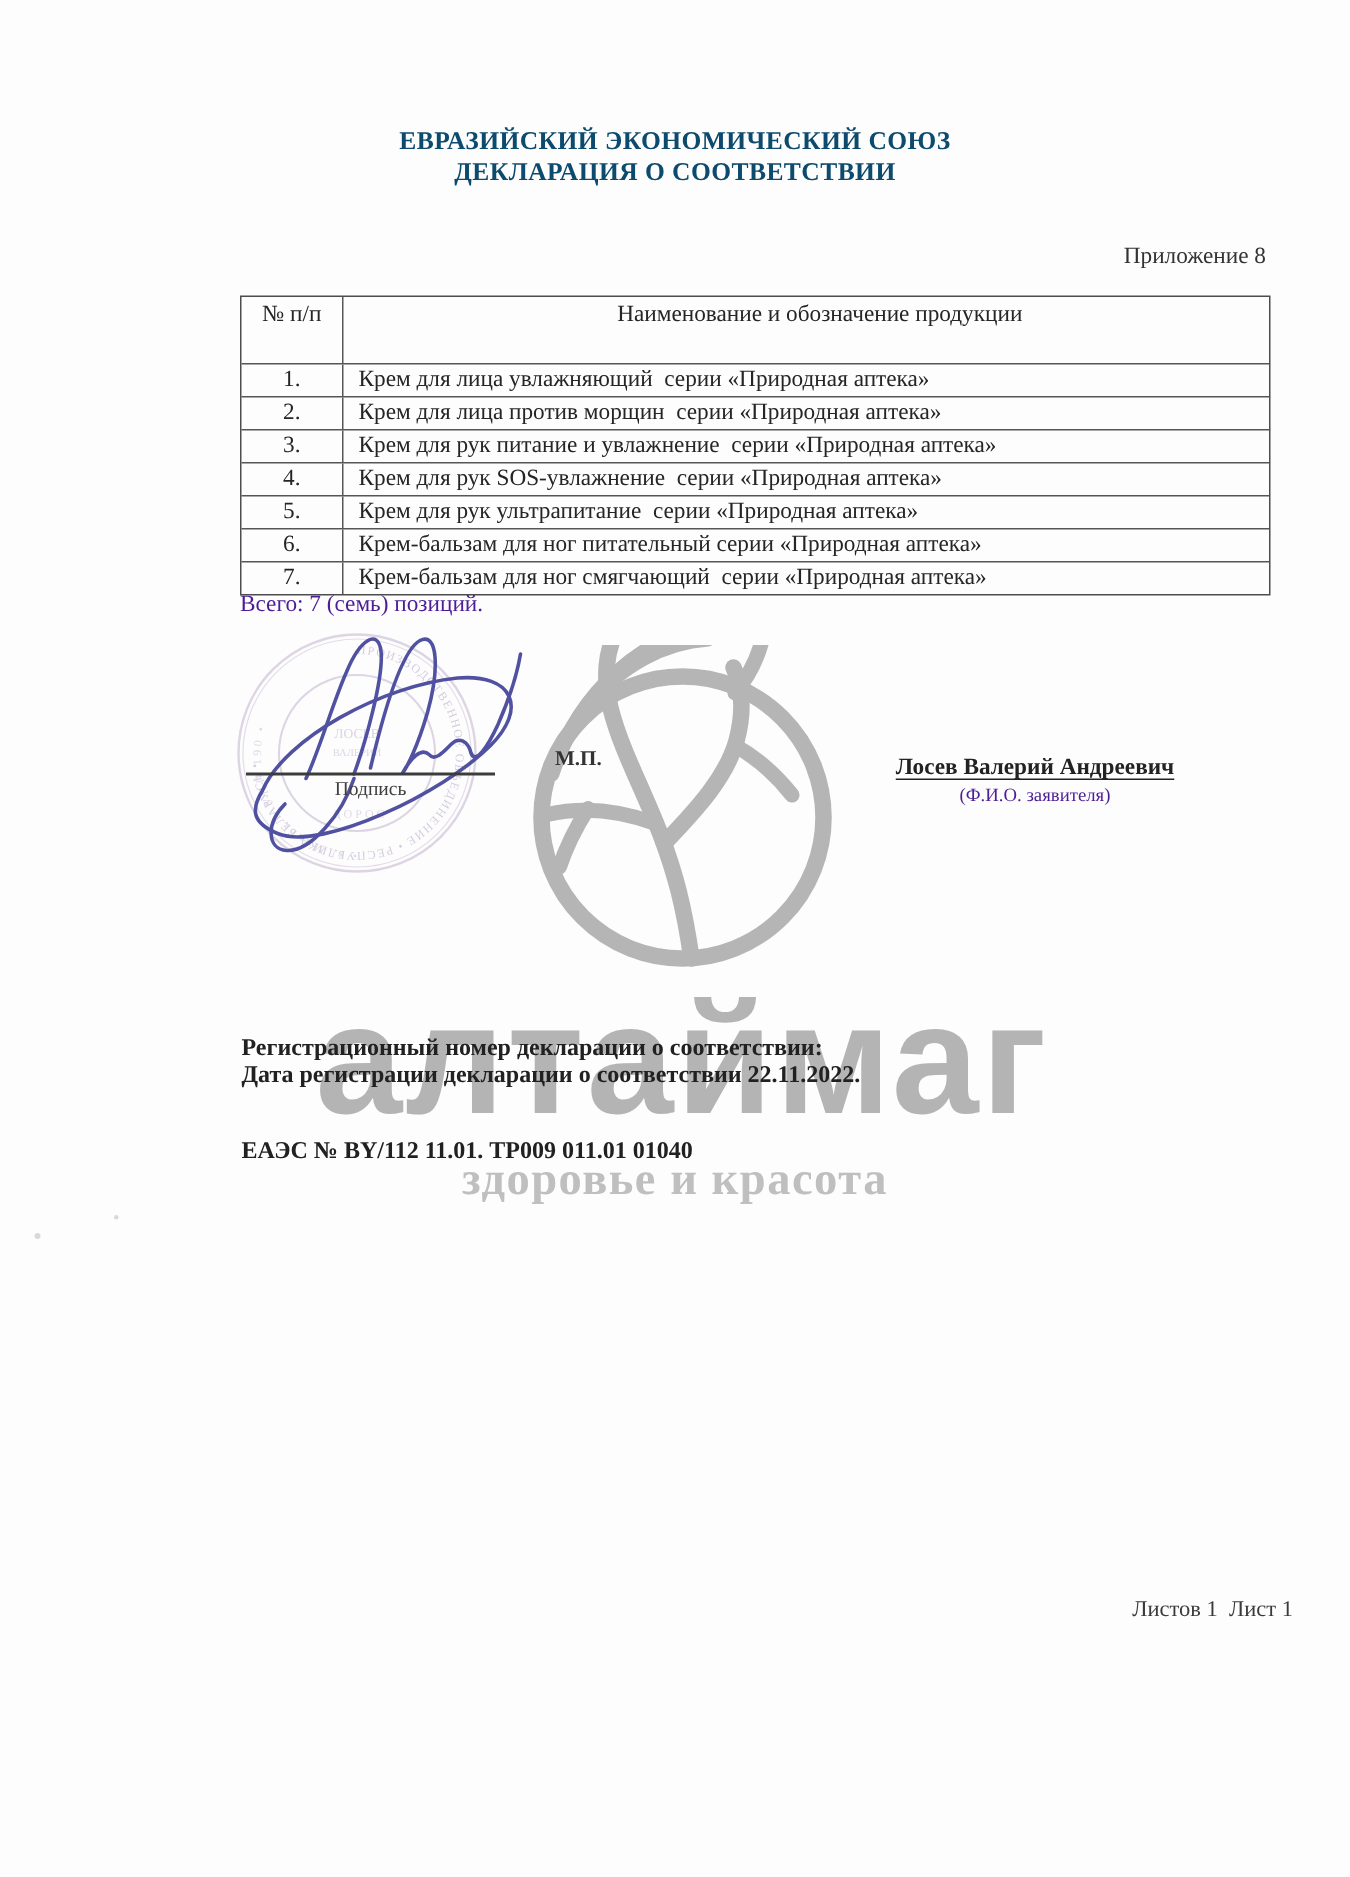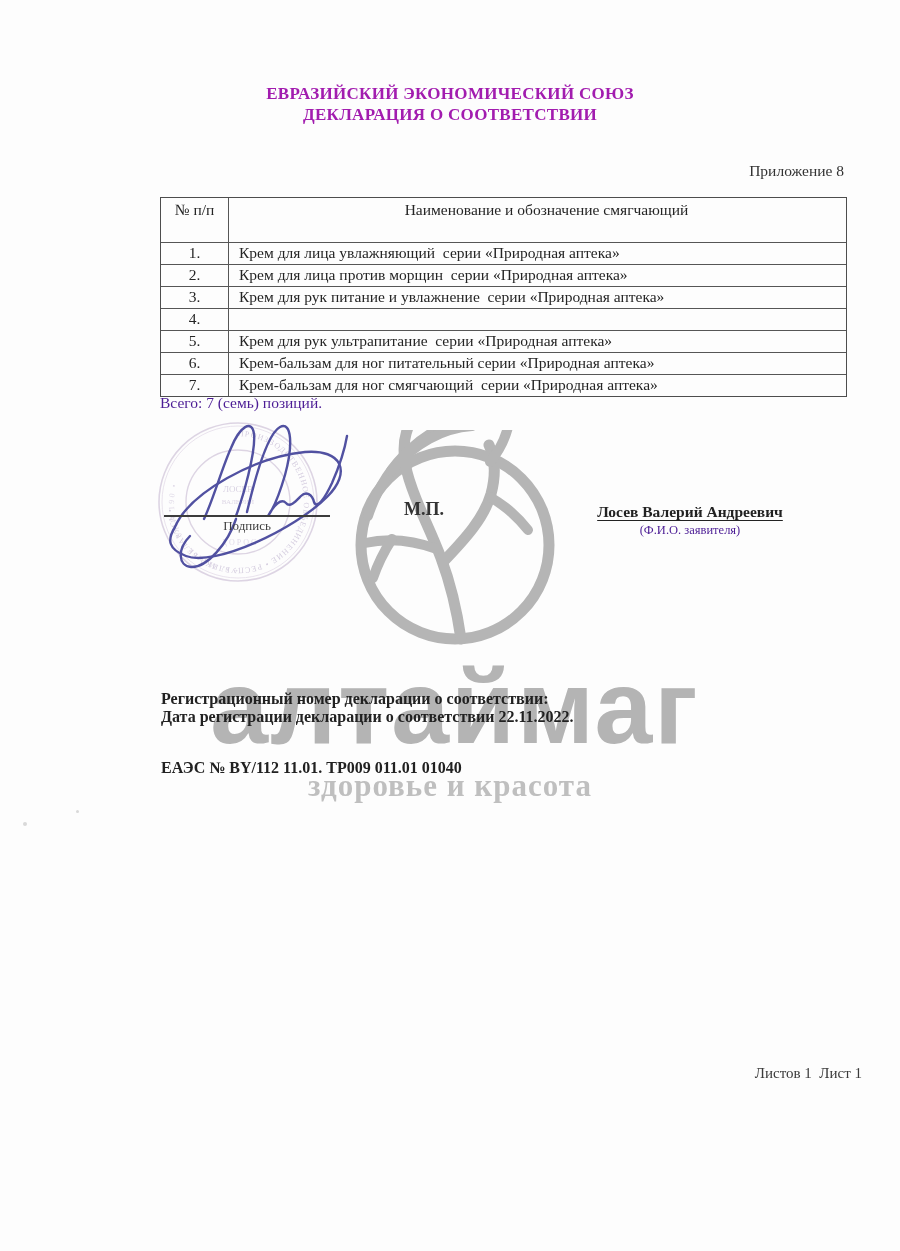--- a/index.html
+++ b/index.html
@@ -4,21 +4,21 @@
 <style>
   html,body{margin:0;padding:0;}
   body{
     width:900px;height:1251px;position:relative;background:#fdfdfd;
     font-family:"Liberation Serif", serif;color:#2b2b2b;overflow:hidden;
   }
   .abs{position:absolute;}
   
   .doc-title{
     left:0;top:83px;width:900px;text-align:center;
-    font-weight:bold;font-size:17px;line-height:21px;color:#a21caf;
+    font-weight:bold;font-size:17px;line-height:21px;color:#0c4a6e;
     letter-spacing:.3px;
   }
   
   .annex{top:162px;right:56px;font-size:15.5px;color:#333;}
   
   .tbl{
     left:160px;top:197px;width:685px;
     border:1.5px solid #4d4d4d;border-collapse:collapse;
     font-size:15.5px;color:#252525;
   }
@@ -43,21 +43,21 @@
   }
   .tagline{
     left:0;top:768px;width:900px;text-align:center;
     font-family:Liberation Serif, serif;font-weight:bold;
     font-size:31px;color:#bfbfbf;letter-spacing:1px;
   }
   
   .content{z-index:2;}
   .sig-line{left:164px;top:515px;width:166px;height:1.5px;background:#3c3c3c;}
   .sig-caption{left:164px;top:518px;width:166px;text-align:center;font-size:13px;color:#3f3f3f;}
-  .mp-label{left:404px;top:499px;font-size:18px;font-weight:bold;color:#333;}
+  .mp-label{left:370px;top:499px;font-size:14px;font-weight:bold;color:#333;}
   .name-block{left:572px;top:503px;width:236px;text-align:center;}
   .applicant-name{
     font-weight:bold;font-size:15.5px;color:#222;
     text-decoration:underline;text-underline-offset:3px;white-space:pre;
   }
   .name-caption{font-size:12.5px;color:#4c1d95;margin-top:2px;}
   
   .reg{left:161px;top:641px;font-weight:bold;font-size:16px;color:#212121;line-height:23px;white-space:pre;}
   .reg-date{left:161px;top:708px;font-weight:bold;font-size:16px;color:#212121;white-space:pre;}
   
@@ -93,36 +93,37 @@
   <div class="abs doc-title">
     <div>ЕВРАЗИЙСКИЙ ЭКОНОМИЧЕСКИЙ СОЮЗ</div>
     <div>ДЕКЛАРАЦИЯ О СООТВЕТСТВИИ</div>
   </div>
 
   <div class="abs annex">Приложение 8</div>
 
   <div class="abs tbl">
     <div class="trow hrow">
       <div class="c-num">№ п/п</div>
-      <div class="c-name">Наименование и обозначение смягчающий</div>
+      <div class="c-name">Наименование и обозначение продукции</div>
     </div>
     <div class="trow drow">
       <div class="c-num">1.</div>
       <div class="c-name">Крем для лица увлажняющий  серии «Природная аптека»</div>
     </div>
     <div class="trow drow">
       <div class="c-num">2.</div>
       <div class="c-name">Крем для лица против морщин  серии «Природная аптека»</div>
     </div>
     <div class="trow drow">
       <div class="c-num">3.</div>
       <div class="c-name">Крем для рук питание и увлажнение  серии «Природная аптека»</div>
     </div>
     <div class="trow drow">
       <div class="c-num">4.</div>
+      <div class="c-name">Крем для рук SOS-увлажнение  серии «Природная аптека»</div>
     </div>
     <div class="trow drow">
       <div class="c-num">5.</div>
       <div class="c-name">Крем для рук ультрапитание  серии «Природная аптека»</div>
     </div>
     <div class="trow drow">
       <div class="c-num">6.</div>
       <div class="c-name">Крем-бальзам для ног питательный серии «Природная аптека»</div>
     </div>
     <div class="trow drow">

